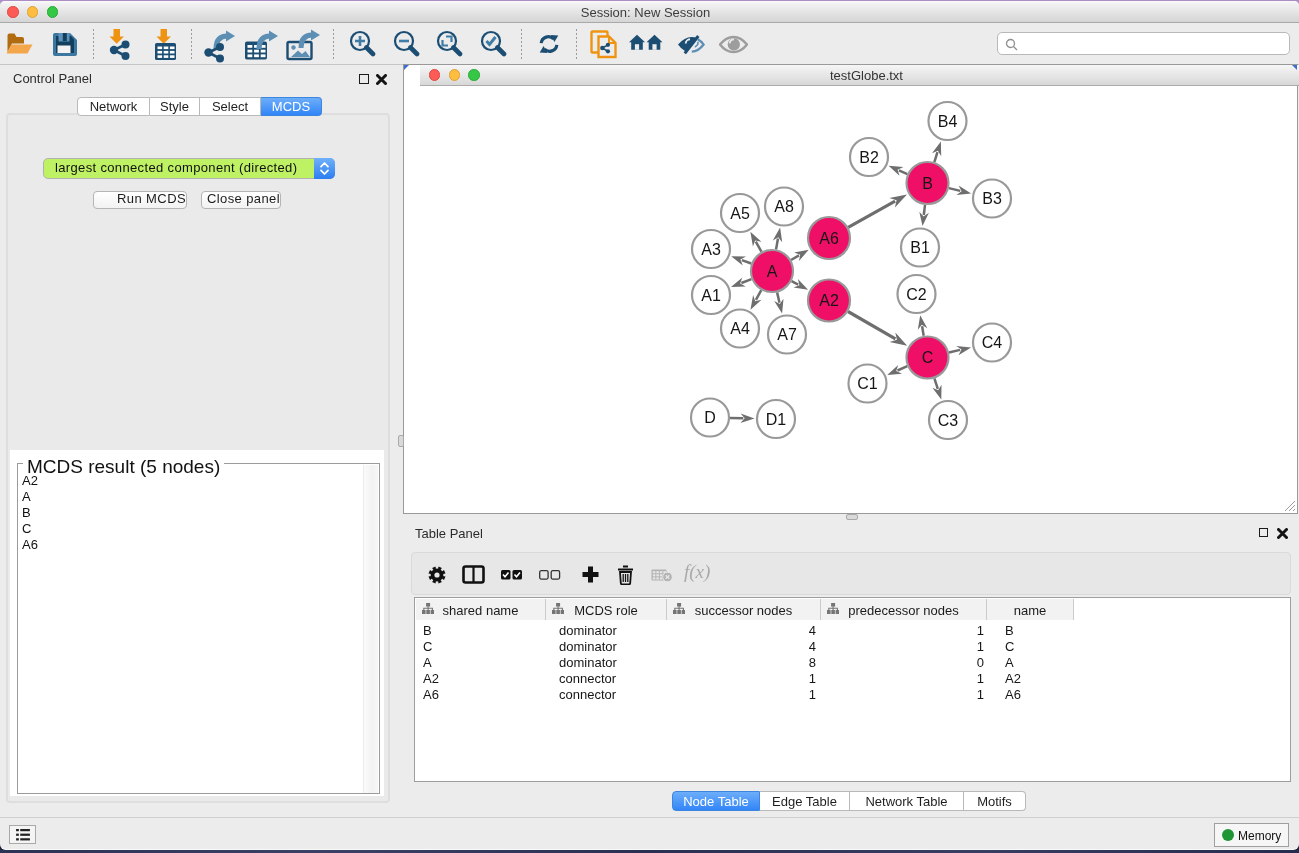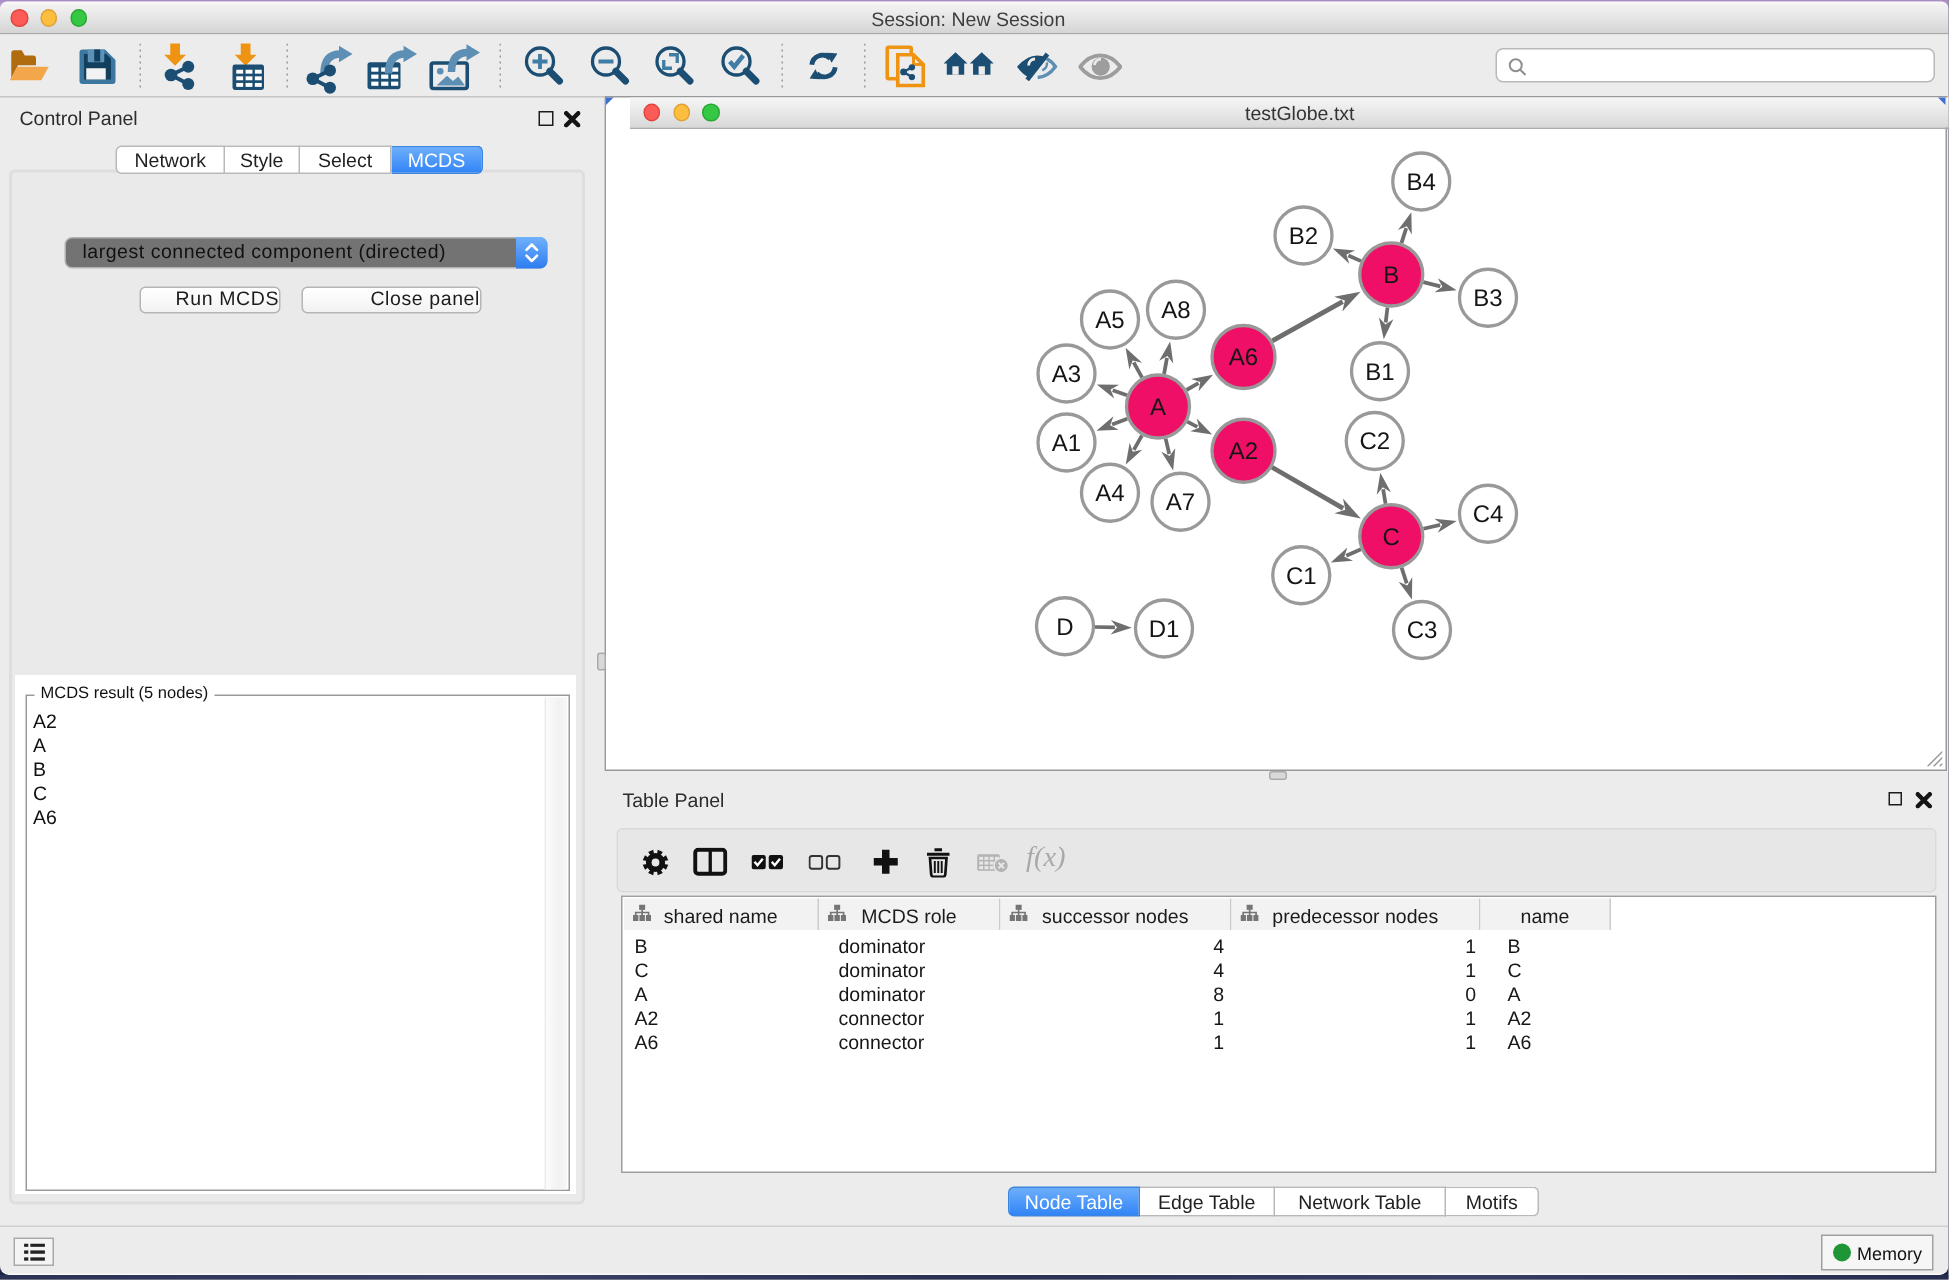--- a/index.html
+++ b/index.html
@@ -33,32 +33,32 @@
   
   .seg { display:flex; height:19px; }
   .seg .tab { background:#fff; border-top:1px solid #b9b9b9; border-bottom:1px solid #b9b9b9;
     border-right:1px solid #b9b9b9; color:#1f1f1f; font-size:13px; text-align:center;
     line-height:18px; }
   .seg .tab:first-child { border-left:1px solid #b9b9b9; border-radius:4px 0 0 4px; }
   .seg .tab:last-child { border-radius:0 4px 4px 0; }
   .seg .tab.sel { background:linear-gradient(#6daefa,#3285f7); color:#fff; border-color:#3d86e0; }
   #cp-tabs { left:77px; top:96px; }
   #opt-label { left:6px; top:134px; width:388px; text-align:center; font-size:13px; letter-spacing:0.75px; color:#1d1d1d; }
-  #opt-select { left:43px; top:157px; width:322px; height:21px; background:#737373;
+  #opt-select { left:43px; top:157px; width:292px; height:21px; background:#bef264;
     border:1px solid #b2b2b2; border-radius:5px; font-size:13px; color:#111;
     line-height:17px; letter-spacing:0.35px; padding-left:11px; }
   #opt-stepper { right:-1px; top:-1px; width:21px; height:21px; border-radius:0 5px 5px 0;
     background:linear-gradient(#70b1fb,#2d7df0); }
   .pushbtn { height:18px; background:linear-gradient(#ffffff,#f2f2f2); border:1px solid #b5b5b5;
     border-radius:4px; font-size:13px; color:#1c1c1c; text-align:right; line-height:14px; letter-spacing:0.4px; }
   #btn-run { left:93px; top:190px; width:94px; }
-  #btn-close { left:201px; top:190px; width:120px; }
+  #btn-close { left:201px; top:190px; width:80px; }
   #res-white { left:10px; top:449px; width:374px; height:346px; background:#fff; }
   #res-group { left:7px; top:13px; width:363px; height:331px; border:1px solid #9b9b9b; }
-  #res-label { left:5px; top:-8px; background:#fff; padding:0 4px; font-size:11px; color:#111; }
+  #res-label { left:5px; top:-8px; background:#fff; padding:0 4px; font-size:19px; color:#111; }
   #res-scroll { right:1px; top:1px; width:15px; height:328px;
     background:linear-gradient(90deg,#fbfbfb,#f2f2f2 60%,#f7f7f7); border-left:1px solid #ececec; }
   .res-item { left:4px; font-size:13px; color:#111; }
   
   #netwin { left:403px; top:63px; width:895px; height:450px; background:#fff;
     border:1px solid #999; }
   #net-titlebar { left:16px; top:0; width:100%; height:21px;
     background:linear-gradient(#f6f6f6,#d8d8d8); border-bottom:1px solid #ababab; }
   #net-title { width:100%; top:3px; text-align:center; font-size:13px; color:#333; }
   #net-corner { left:0; top:0; width:0; height:0; border-top:5px solid #3f6fcc; border-right:5px solid transparent; }

